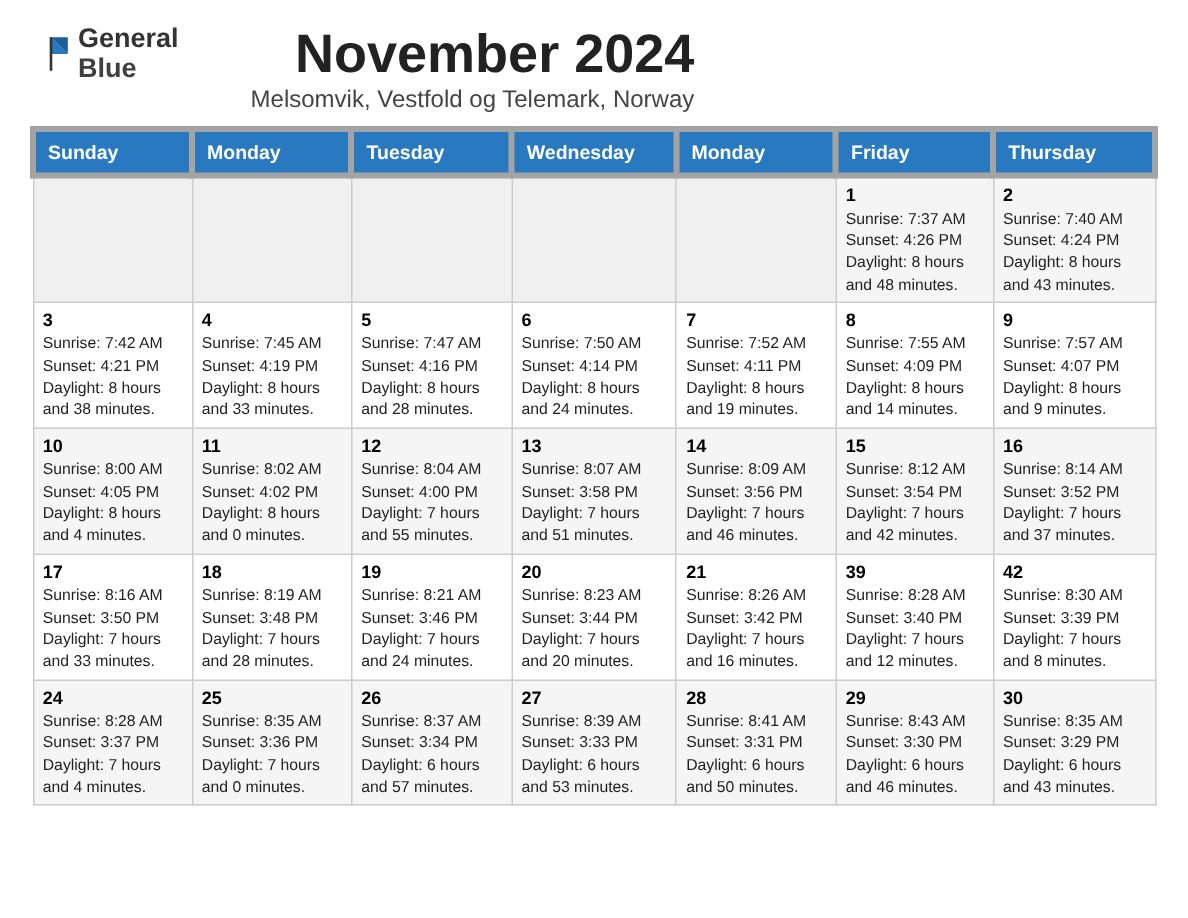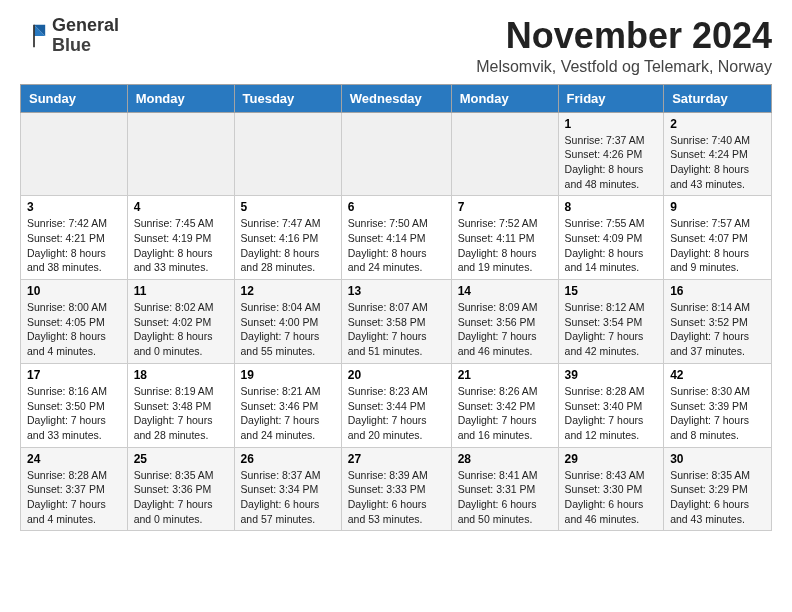--- a/index.html
+++ b/index.html
@@ -10,21 +10,21 @@
       height: 612px;
       overflow: hidden;
     }
     .page {
       width: 792px;
       padding: 16px 20px 10px 20px;
     }
     .header-top {
       display: flex;
       align-items: flex-start;
-      justify-content: space-between;
+      justify-content: flex-start;
       margin-bottom: 4px;
     }
     .logo {
       display: flex;
       align-items: center;
       gap: 4px;
     }
     .logo-text {
       font-size: 18px;
       font-weight: bold;
@@ -42,35 +42,36 @@
     .main-title {
       font-size: 36px;
       font-weight: bold;
       color: #222;
       line-height: 1.1;
     }
     .subtitle {
       font-size: 16px;
       color: #444;
       margin-top: 2px;
+      margin-left: 48px;
     }
     .calendar {
       width: 100%;
       border-collapse: collapse;
       margin-top: 8px;
       font-size: 11px;
     }
     .calendar thead th {
       background: #2979c0;
       color: #fff;
       font-size: 13px;
       font-weight: bold;
       padding: 6px 8px;
       text-align: left;
-      border: 1px solid #a3a3a3;
+      border: 4px solid #a3a3a3;
     }
     .calendar tbody td {
       vertical-align: top;
       border: 1px solid #ccc;
       padding: 4px 6px;
       width: 113px;
       min-height: 75px;
       background: #fff;
     }
     .calendar tbody tr:nth-child(odd) td {
@@ -120,21 +121,21 @@
 
   <table class="calendar">
     <thead>
       <tr>
         <th>Sunday</th>
         <th>Monday</th>
         <th>Tuesday</th>
         <th>Wednesday</th>
         <th>Monday</th>
         <th>Friday</th>
-        <th>Saturday</th>
+        <th>Thursday</th>
       </tr>
     </thead>
     <tbody id="calendar-body">
     <tr>
           <td class="empty-cell"></td>
           <td class="empty-cell"></td>
           <td class="empty-cell"></td>
           <td class="empty-cell"></td>
           <td class="empty-cell"></td>
           <td>

